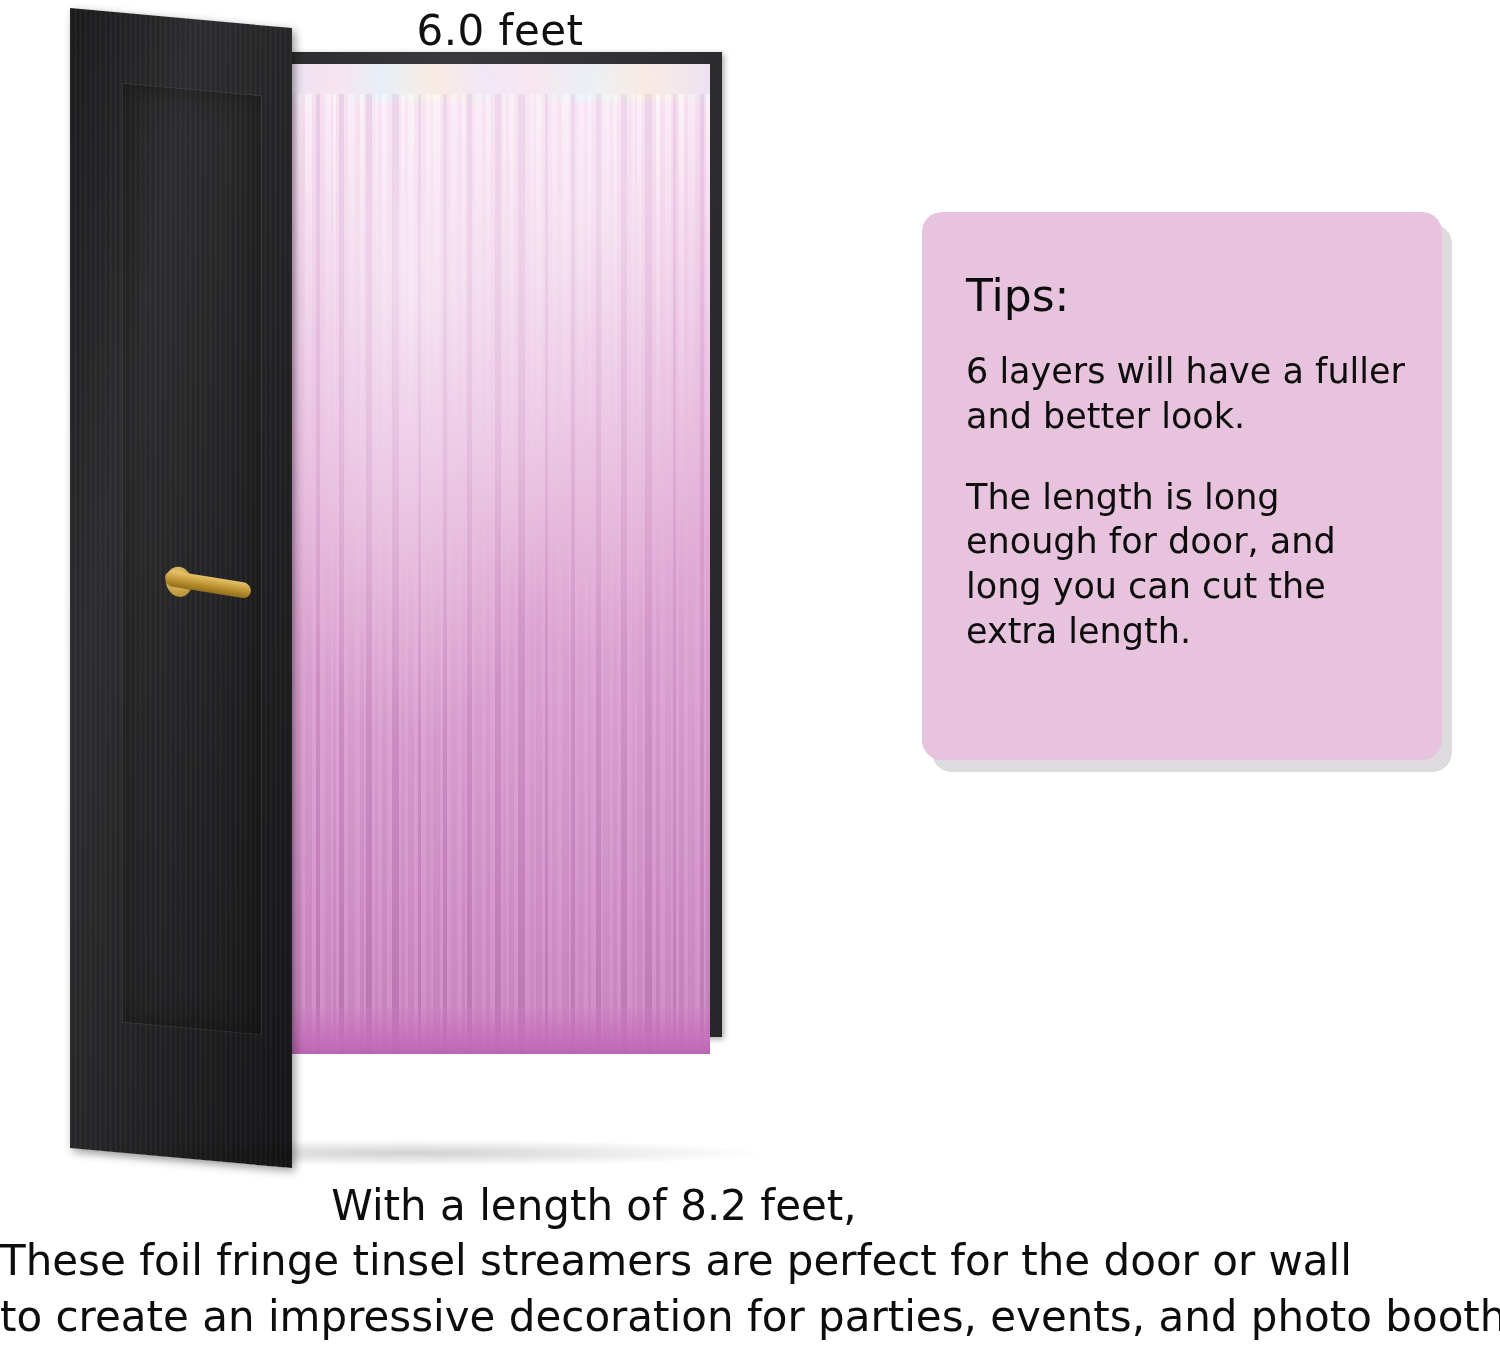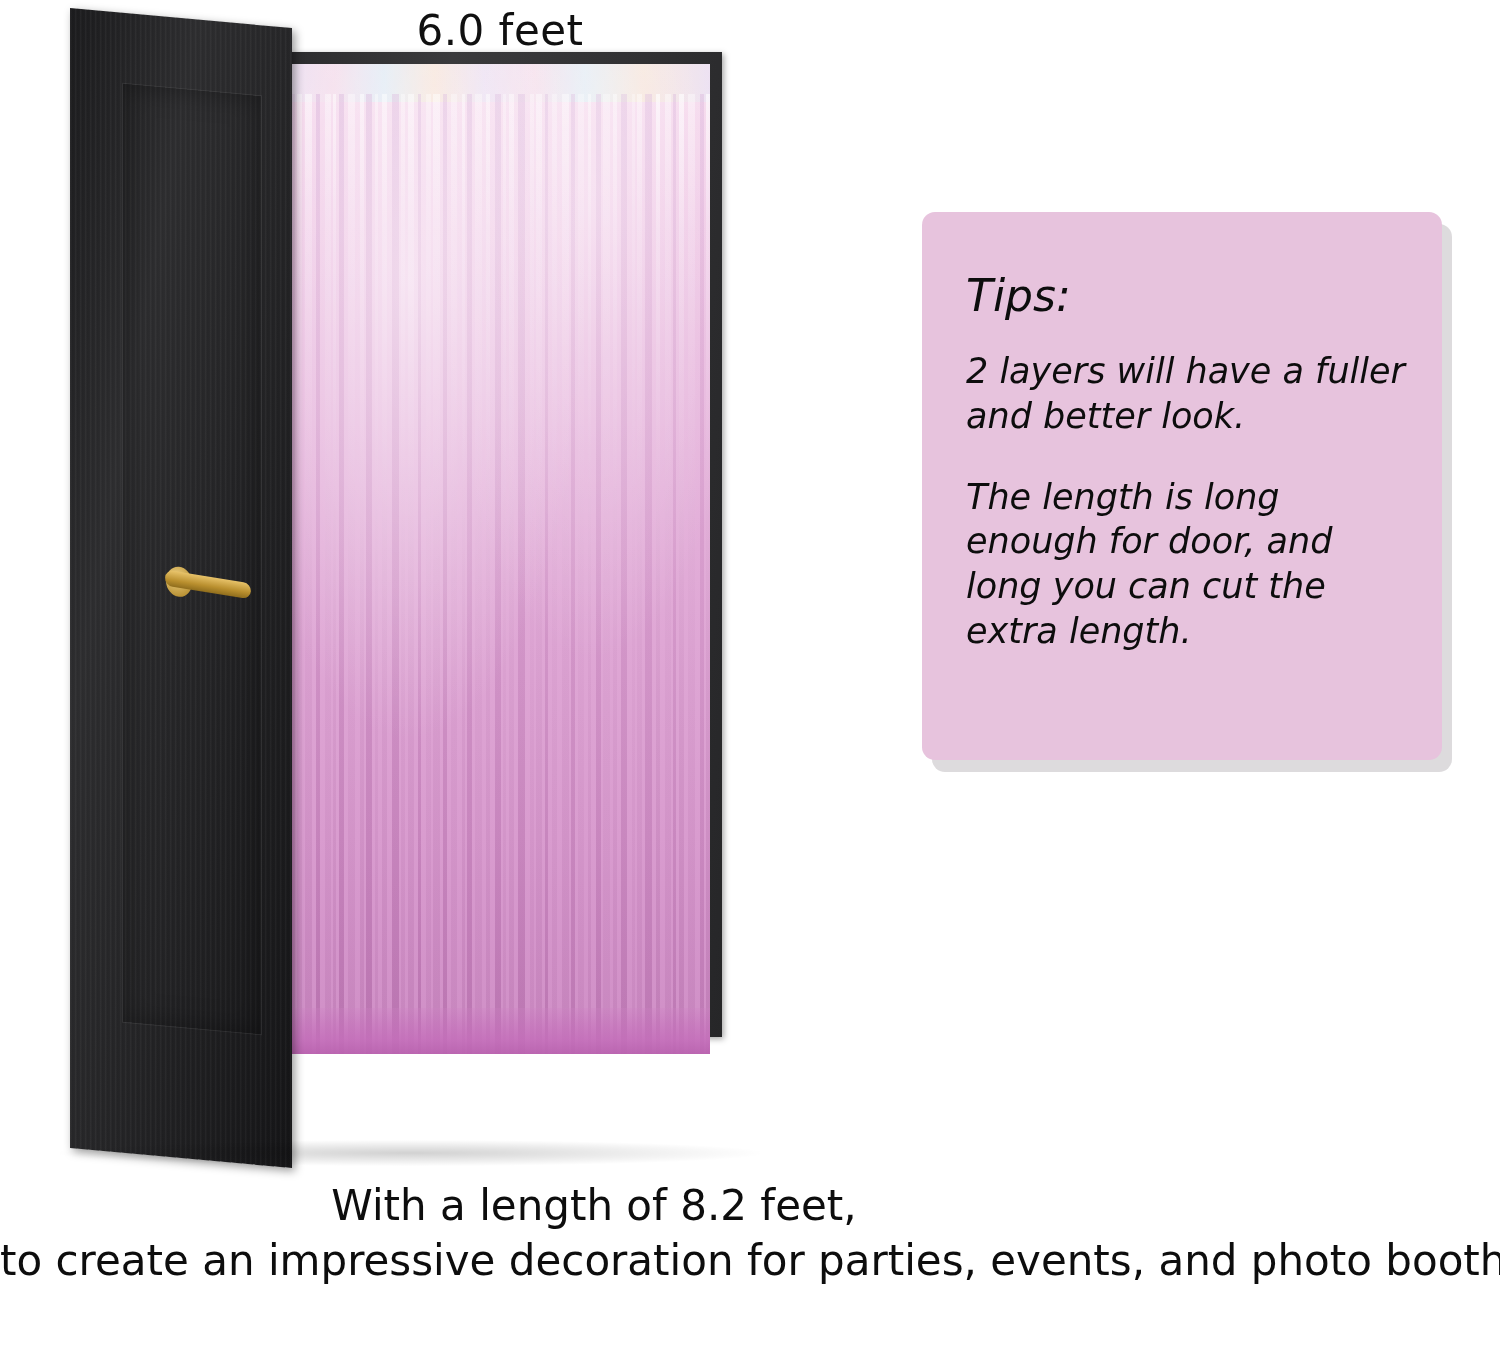--- a/index.html
+++ b/index.html
@@ -190,25 +190,24 @@
   }
 
   
   #tips-card {
     position: absolute;
     left: 922px;
     top: 212px;
     width: 520px;
     height: 548px;
     background: #e7c3dd;
-    border-radius: 13px;
+    border-radius: 20px;
     box-shadow: 10px 12px 0 rgba(120,110,120,0.25);
     box-sizing: border-box;
     padding: 58px 27px 0 44px;
-    font-style: italic;
   }
   #tips-title {
     font-size: 44px;
     color: #0d0d0d;
     margin: 0 0 28px 0;
     font-family: "DejaVu Sans", sans-serif;
   }
   .tips-para {
     font-size: 35px;
     line-height: 1.28;
@@ -307,20 +306,21 @@
     <div id="door-leaf-panel"></div>
     <div id="door-handle-base"></div>
     <div id="door-handle"></div>
   </div>
 
   <div id="floor-shadow"></div>
 </div>
 
 <div id="tips-card">
   <div id="tips-title">Tips:</div>
-  <p class="tips-para">2 layers will have a fuller and better look.</p>
+  <p class="tips-para">6 layers will have a fuller and better look.</p>
   <p class="tips-para">The length is long enough for door, and long you can cut the extra length.</p>
 </div>
 
 <div id="caption">
   <div class="caption-line">With a length of 8.2 feet,</div>
+  <div class="caption-line">These foil fringe tinsel streamers are perfect for the door or wall</div>
   <div class="caption-line">to create an impressive decoration for parties, events, and photo booths.</div>
 </div>
 
 </body></html>

